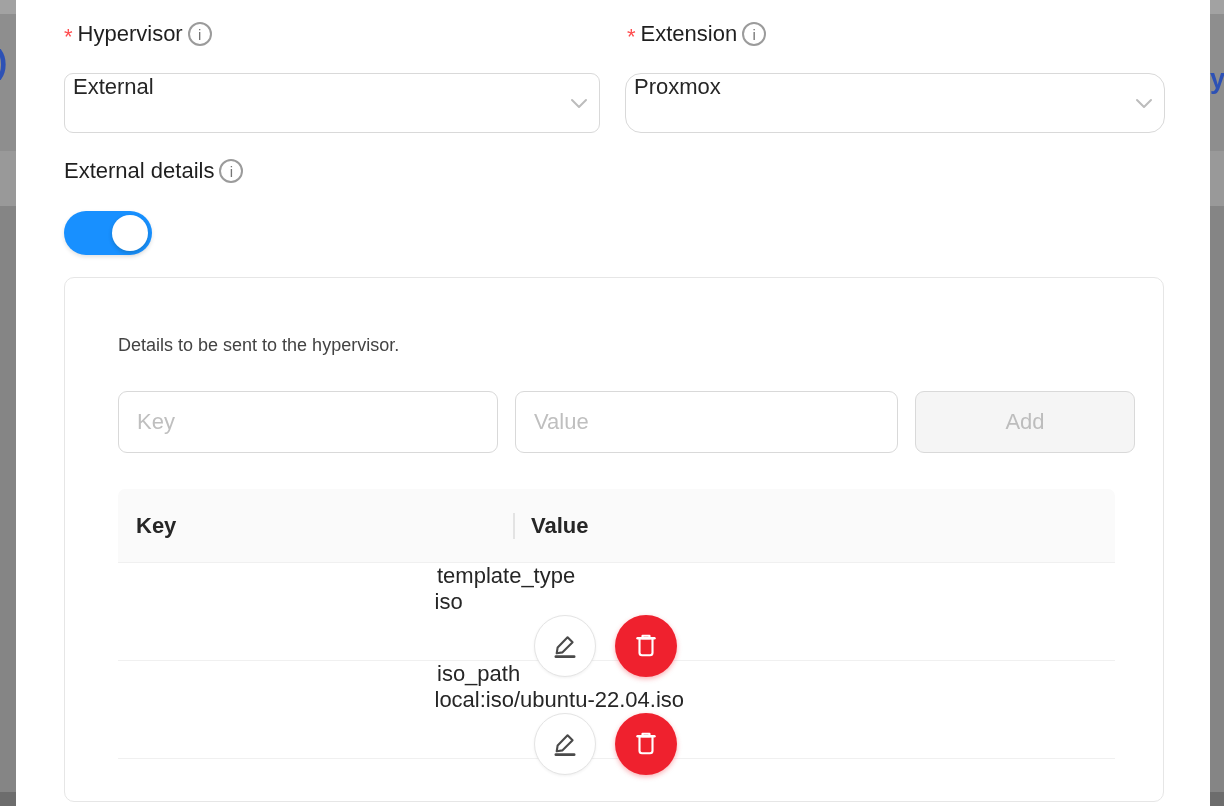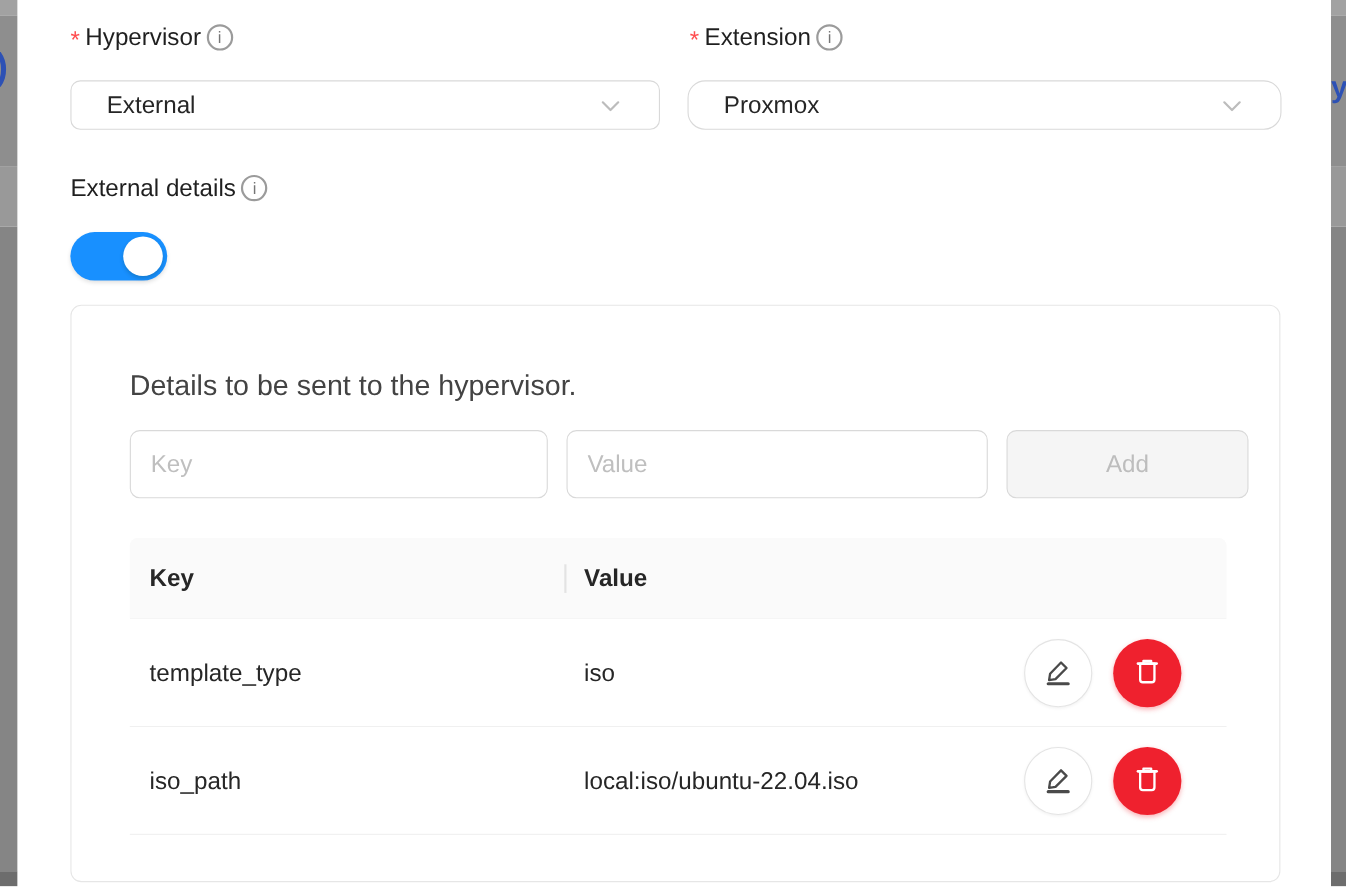--- a/index.html
+++ b/index.html
@@ -58,27 +58,26 @@
     font-size: 15px;
     font-style: normal;
     margin-left: 5px;
     line-height: 1;
     flex: none;
   }
 
   
   .select-box {
     position: absolute;
-    height: 45px;
+    height: 60px;
     background: #ffffff;
     border: 1.5px solid #d9d9d9;
     border-radius: 9px;
     display: flex;
-    align-items: center;
-    padding: 0 32px;
+    padding: 0 8px;
     font-size: 22px;
     color: #262626;
     cursor: pointer;
   }
   .select-value { flex: 1; }
   .select-arrow { flex: none; display: flex; align-items: center; }
 
   
   .toggle {
     position: absolute;
@@ -103,21 +102,21 @@
     position: absolute;
     left: 64px; top: 277px;
     width: 1100px; height: 525px;
     background: #ffffff;
     border: 1.5px solid #e6e6e6;
     border-radius: 10px;
   }
   .panel-desc {
     position: absolute;
     left: 53px; top: 57px;
-    font-size: 26px;
+    font-size: 18px;
     color: #434343;
   }
   .kv-input {
     position: absolute;
     top: 113px;
     height: 62px;
     border: 1.5px solid #d9d9d9;
     border-radius: 9px;
     background: #ffffff;
     font-family: "Liberation Sans", "DejaVu Sans", sans-serif;
@@ -168,20 +167,21 @@
     transform: translateY(-50%);
     width: 2px; height: 26px;
     background: #e3e3e3;
   }
   .t-row {
     display: flex;
     align-items: center;
     height: 98px;
     border-bottom: 1.5px solid #f0f0f0;
     background: #ffffff;
+    flex-direction: column;
   }
   .t-cell {
     font-size: 22px;
     padding-left: 18px;
     color: #262626;
   }
   .col-key     { width: 395px; flex: none; }
   .col-value   { width: 400px; flex: none; }
   .col-actions { width: 202px; flex: none; display: flex; align-items: center; }
   .t-header .col-actions { display: block; }

